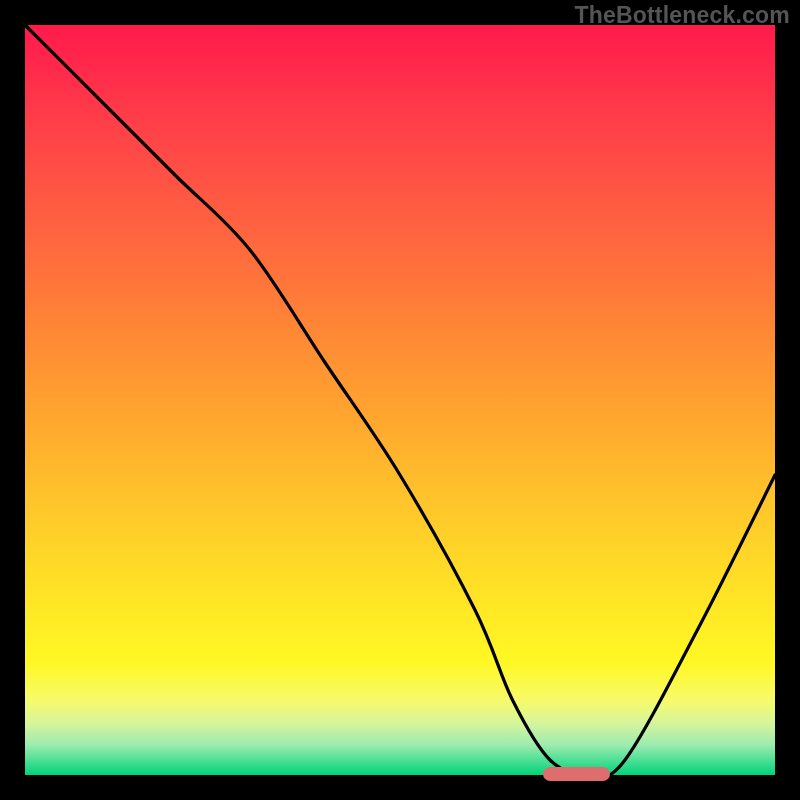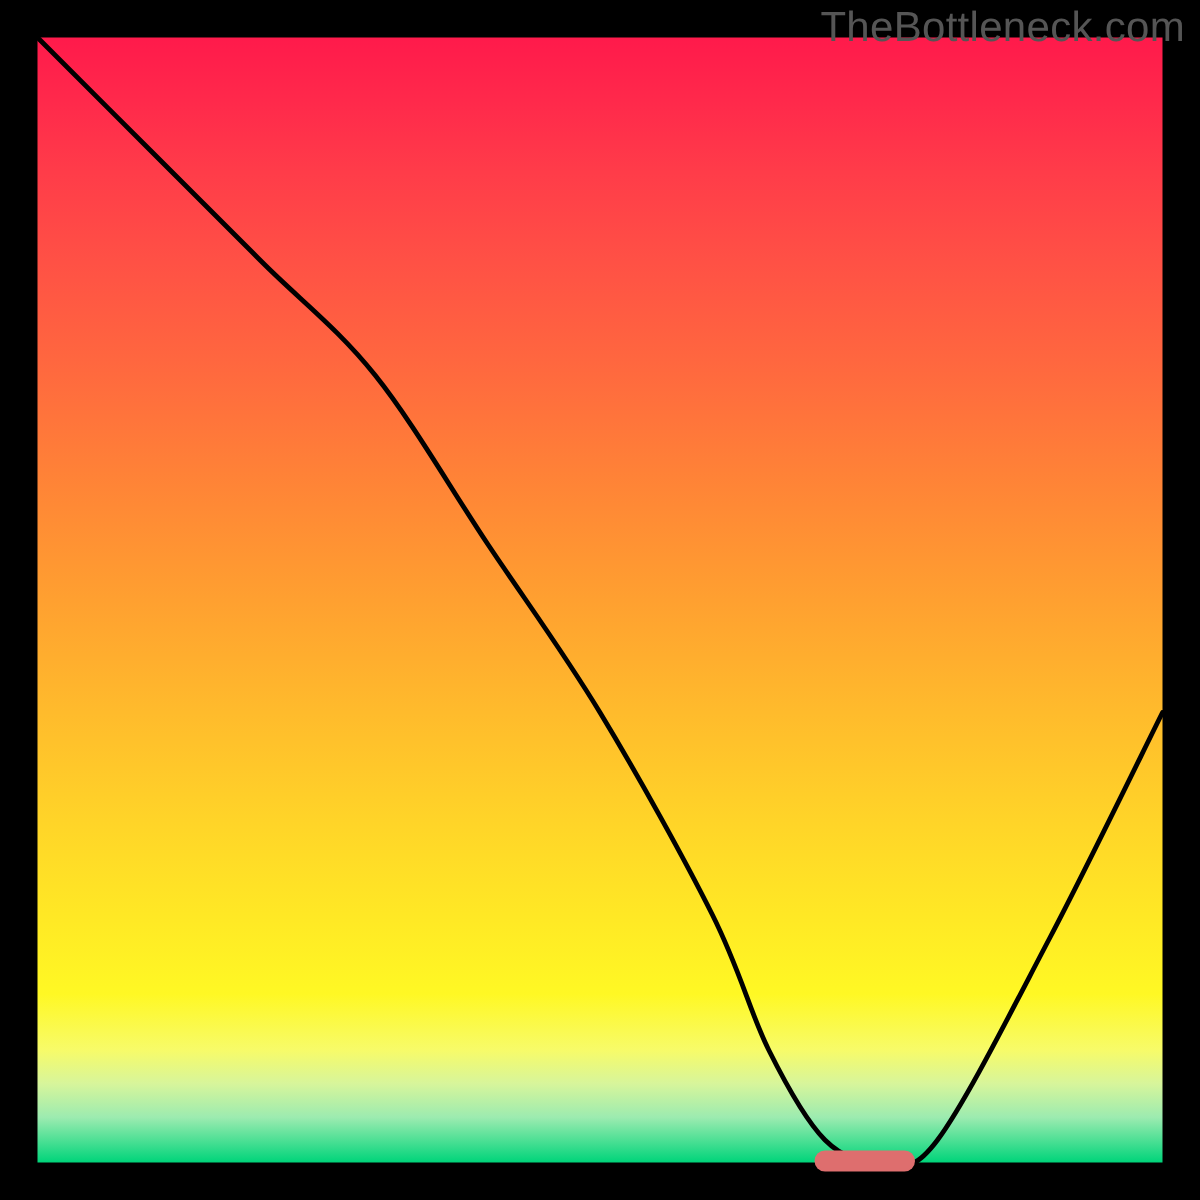--- a/index.html
+++ b/index.html
@@ -15,22 +15,22 @@
     position: relative;
     width: 800px;
     height: 800px;
     background: #000;
   }
   .watermark {
     position: absolute;
     top: 2px;
     right: 10px;
     color: #555;
-    font-size: 28px;
-    font-weight: 400;
+    font-size: 23px;
+    font-weight: 700;
     letter-spacing: 0.2px;
     z-index: 50;
   }
   .plot {
     position: absolute;
     left: 25px;
     top: 25px;
     width: 750px;
     height: 750px;
     background: linear-gradient(

